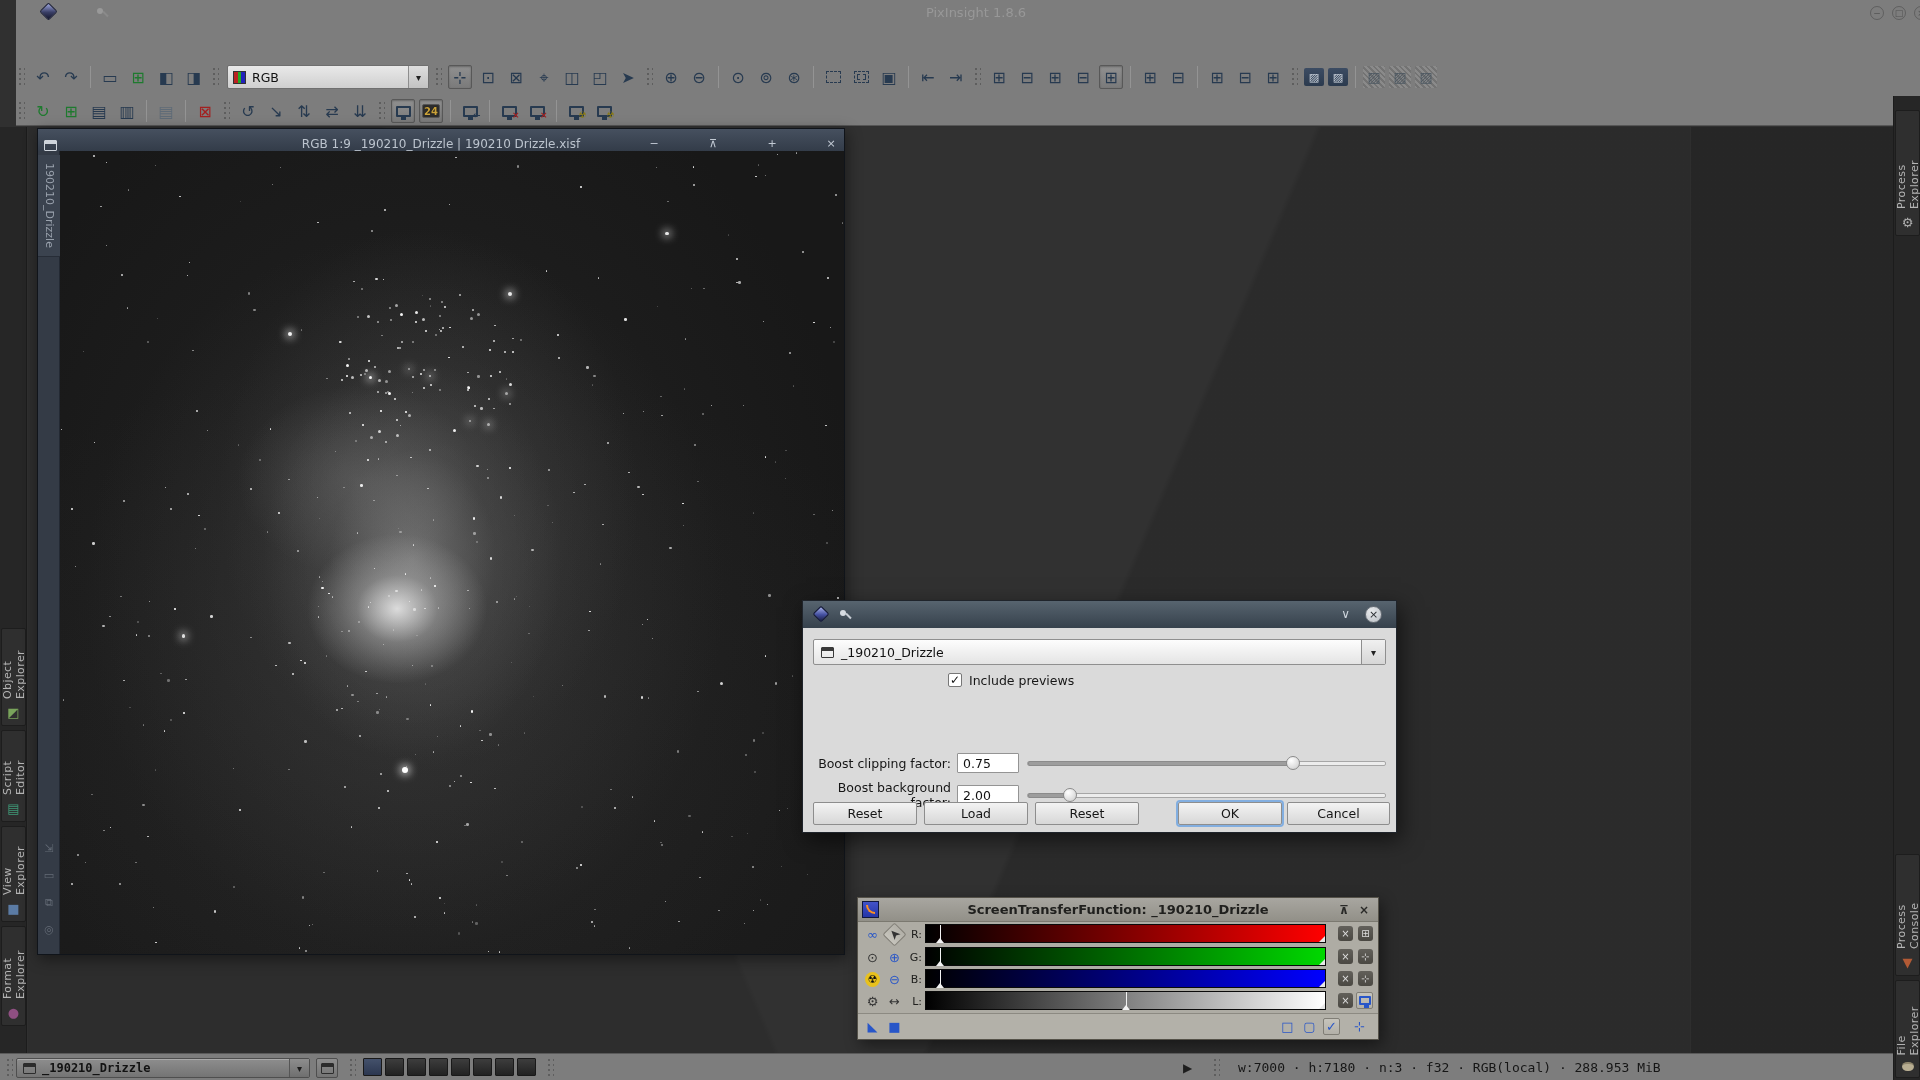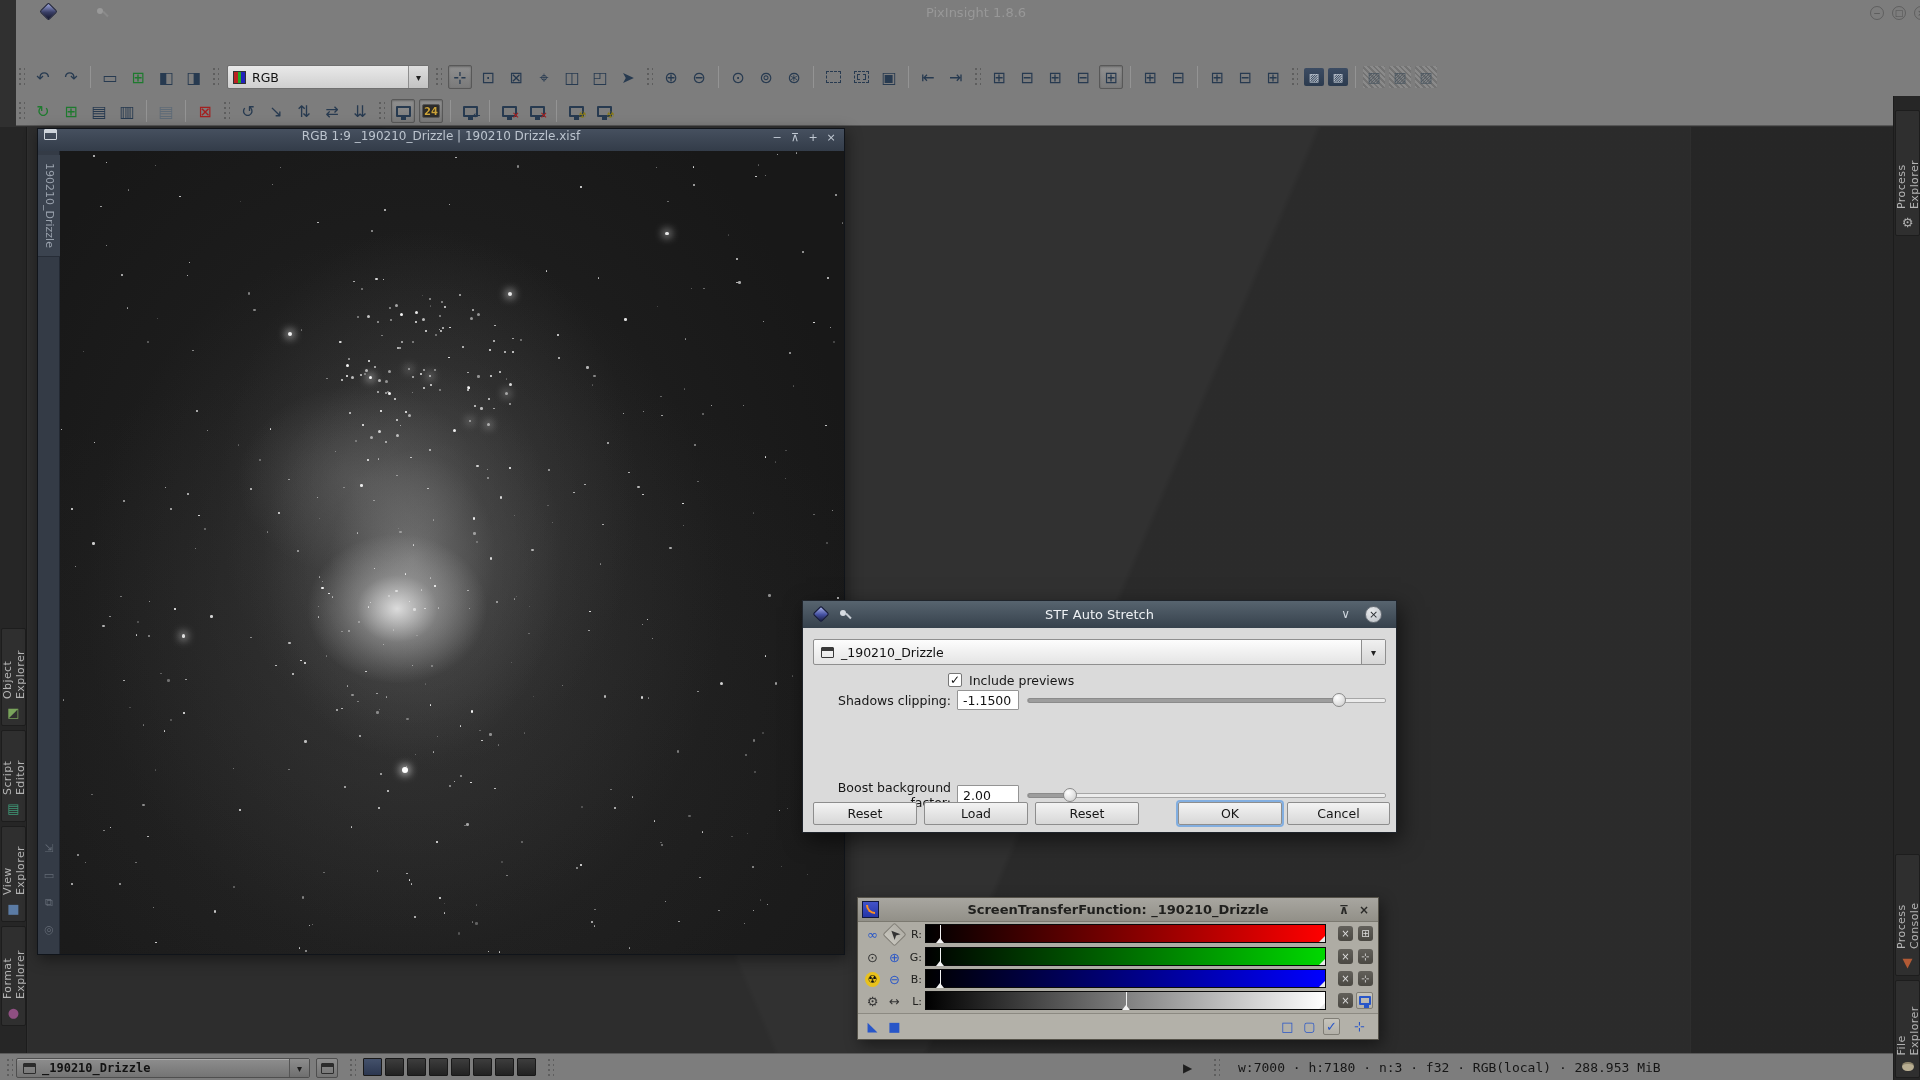--- a/index.html
+++ b/index.html
@@ -82,21 +82,21 @@
       linear-gradient(113deg, rgba(0,0,0,0) 57%, rgba(0,0,0,.12) 57.3%),
       linear-gradient(67deg, rgba(0,0,0,.09) 33%, rgba(0,0,0,0) 33.3%),
       #313131; }
   .shade-edge { position:absolute; top:0; bottom:0; left:1662px; width:203px;
     background:rgba(0,0,0,.10); border-left:1px solid rgba(255,255,255,.04); }
 
   
   .imgwin { position:absolute; left:37px; top:128px; width:808px; height:827px;
     background:#10141a; border:1px solid #10141a; box-shadow:2px 4px 14px rgba(0,0,0,.45); }
   .iw-titlebar { position:absolute; left:0; top:0; right:0; height:22px;
-    background:linear-gradient(#46505f,#333c49); display:flex; align-items:flex-start; }
+    background:linear-gradient(#46505f,#333c49); display:flex; align-items:flex-end;gap:41px; }
   .iw-title { position:absolute; left:0; right:0; text-align:center; font-size:12px;
     color:#bcc4ce; }
   .winicon { width:13px; height:11px; border:1px solid #cdd3da; border-radius:1px;
     position:relative; }
   .winicon::before { content:""; position:absolute; left:0; right:0; top:0; height:3px;
     background:#cdd3da; }
   .iw-btn { width:18px; height:16px; color:#c2cad4; font-size:11px; display:flex;
     align-items:center; justify-content:center; z-index:2; }
   .iw-left { position:absolute; left:0; top:22px; bottom:0; width:22px; background:#343b46;
     border-right:1px solid #232933; }
@@ -873,43 +873,42 @@
         <i class="bright" style="left:605.2px;top:80.5px;width:3.5px;height:3.5px;opacity:0.90"></i>
         <i class="bright" style="left:121.8px;top:483.0px;width:3.5px;height:3.5px;opacity:0.85"></i>
         <i class="" style="left:660.2px;top:531.3px;width:3px;height:3px;opacity:0.80"></i>
       </div>
   </div>
 
   <div class="dlg">
     <div class="dlg-titlebar">
       <span class="dlg-logo"></span>
       <span class="pin dlg-pin" style="left:34px;top:6px;"></span>
-      <div class="dlg-title">STF Auto Stretch</div>
       <span class="dlg-chevron">∨</span>
       <span class="dlg-close">×</span>
     </div>
 
     <div class="dlg-combo">
       <span class="winicon dark" style="margin-left:7px;"></span>
       <span class="combo-label">_190210_Drizzle</span>
       <span class="combo-arr">▾</span>
     </div>
 
     <div class="chkrow">
       <span class="chkbox">✓</span>
       <span class="chklabel">Include previews</span>
     </div>
 
-    <div class="stf-row" style="top:88px;">
-      <span class="lbl">Shadows clipping:</span>
-      <input value="-1.1500" style="">
+    <div class="stf-row" style="top:151px;">
+      <span class="lbl">Boost clipping factor:</span>
+      <input value="0.75" style="">
       <div class="slider">
         <span class="track"></span>
-        <span class="fill" style="width: 87%;"></span>
-        <span class="thumb" style="left: 87%;"></span>
+        <span class="fill" style="width: 74%;"></span>
+        <span class="thumb" style="left: 74%;"></span>
       </div>
     </div>
     <div class="stf-row" style="top:183px;">
       <span class="lbl">Boost background factor:</span>
       <input value="2.00" style="">
       <div class="slider">
         <span class="track"></span>
         <span class="fill" style="width: 12%;"></span>
         <span class="thumb" style="left: 12%;"></span>
       </div>

